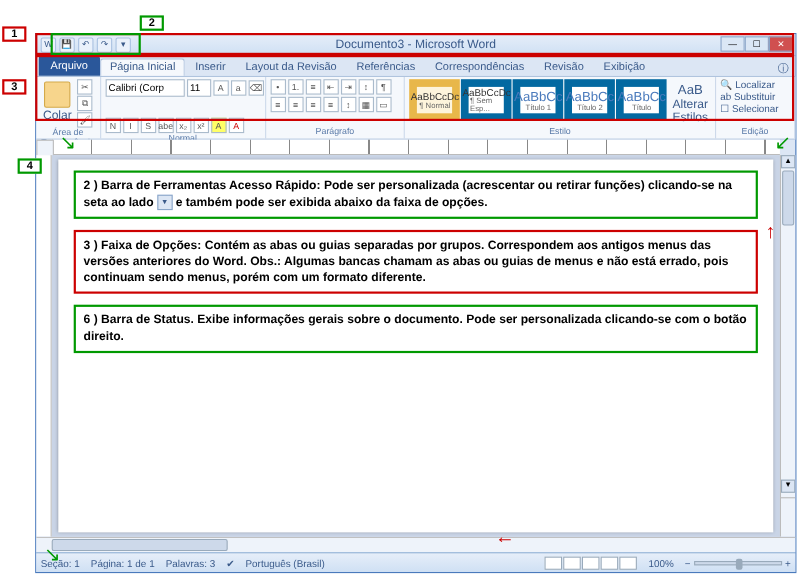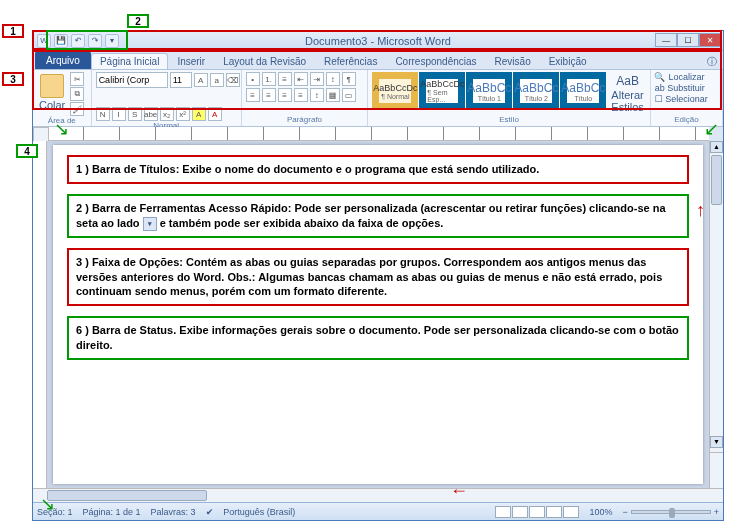--- a/index.html
+++ b/index.html
@@ -238,21 +238,20 @@
       </div>
       <div class="group-label">Edição</div>
     </div>
   </div>
 
   <div class="ruler-h"></div>
 
   <div class="doc-area">
     <div class="ruler-v"></div>
     <div class="page">
-      <div class="info-box red"><b>1 ) Barra de Títulos: Exibe o nome do documento e o programa que está sendo utilizado.</b></div>
       <div class="info-box green">
         <b><span>2 ) Barra de Ferramentas Acesso Rápido: Pode ser personalizada (acrescentar ou retirar funções) clicando-se na seta ao lado </span><span class="inline-icon">▾</span><span> e também pode ser exibida abaixo da faixa de opções.</span></b>
       </div>
       <div class="info-box red"><b>3 ) Faixa de Opções: Contém as abas ou guias separadas por grupos. Correspondem aos antigos menus das versões anteriores do Word.  Obs.: Algumas bancas chamam as abas ou guias de menus e não está errado, pois continuam sendo menus, porém com um formato diferente.</b></div>
       <div class="info-box green"><b>6 ) Barra de Status. Exibe informações gerais sobre o documento. Pode ser personalizada clicando-se com o botão direito.</b></div>
     </div>
     <div class="vscroll">
       <div class="btn up">▲</div>
       <div class="thumb"></div>
       <div class="btn down">▼</div>

